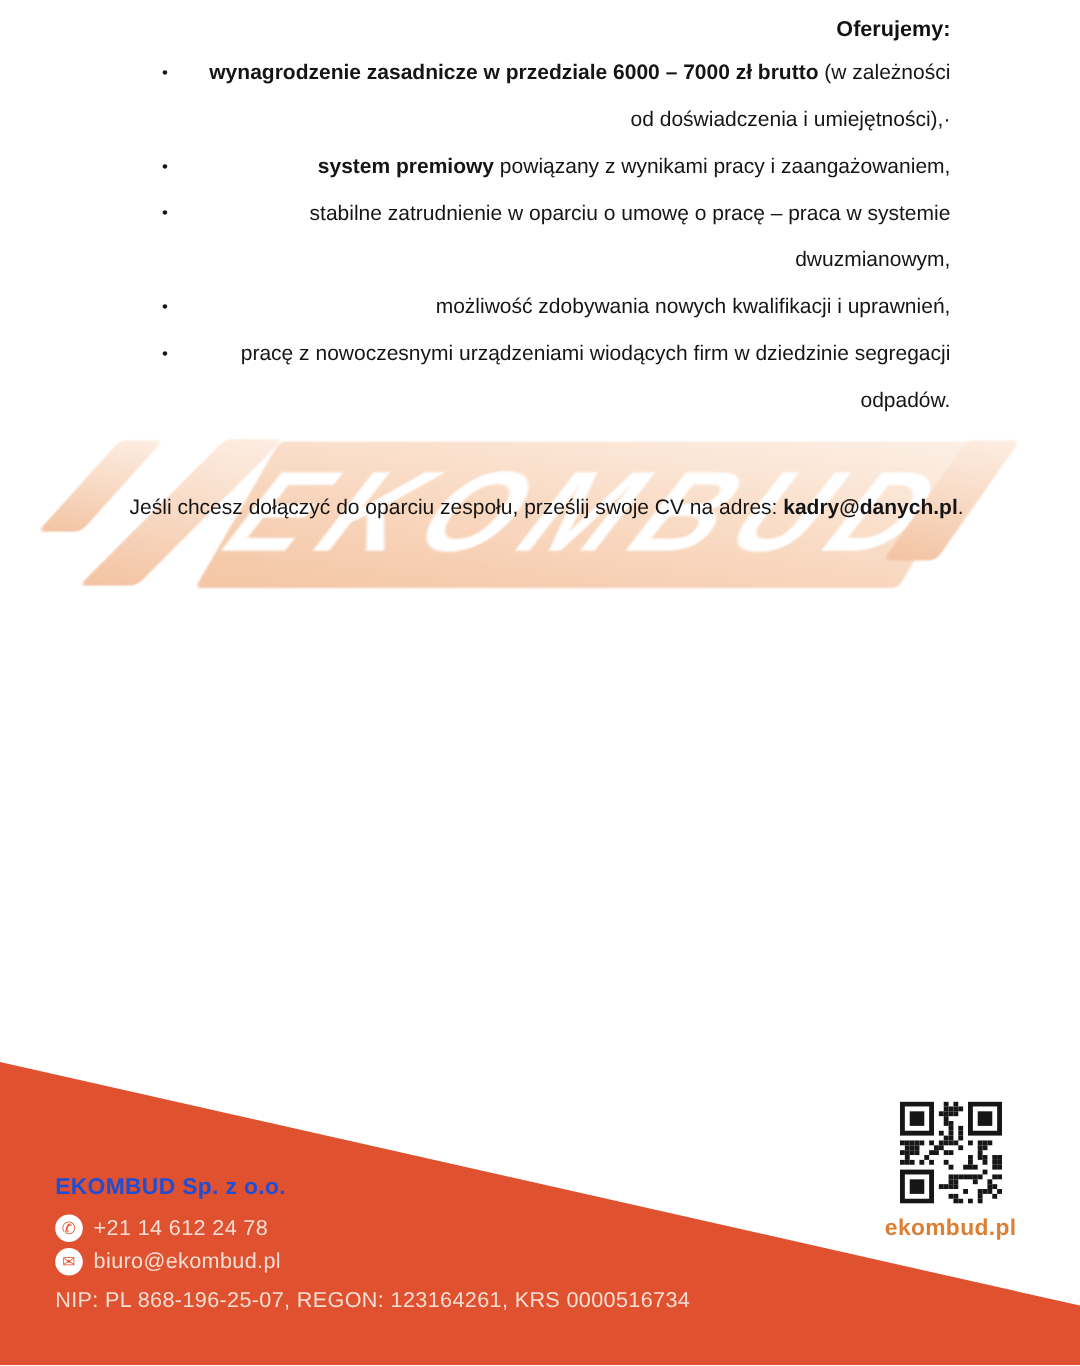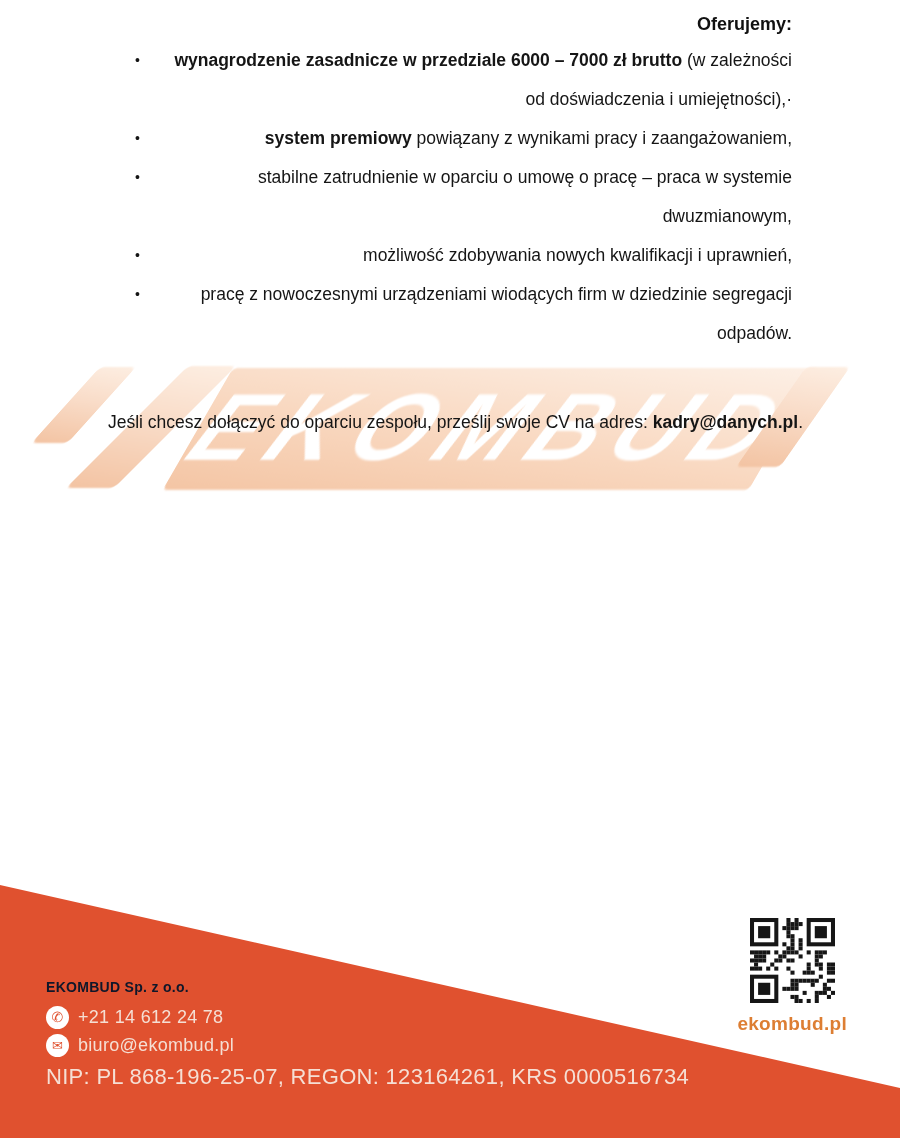--- a/index.html
+++ b/index.html
@@ -42,24 +42,24 @@
   .apply p { font-size:17.5px; color:#151515; }
   .apply .p1 { margin-top:13px; white-space:nowrap; line-height:25px; }
   .apply .p2 { margin-top:13px; line-height:39.5px; text-align:justify; }
 
   
   .footer-bg {
     position:absolute; left:0; top:880px; width:900px; height:258px; background:#e0512f;
     clip-path:polygon(0 5px, 900px 208px, 900px 258px, 0 258px); z-index:1;
   }
   .footer-info { position:absolute; left:46px; top:979px; z-index:3; color:#f5dfd4; letter-spacing:0.3px; }
-  .footer-info .company { font-size:14px; font-weight:bold; color:#0f172a; margin-bottom:8px; }
+  .footer-info .company { font-size:19px; font-weight:bold; color:#1d4ed8; margin-bottom:8px; }
   .footer-info .address { font-size:18px; line-height:27px; }
   .footer-info .row { display:flex; align-items:center; gap:9px; height:28px; font-size:18px; }
-  .footer-info .registry { font-size:22px; line-height:28px; margin-top:4px; }
+  .footer-info .registry { font-size:18px; line-height:28px; margin-top:4px; }
   .circle {
     width:23px; height:23px; border-radius:50%; background:#ffffff; flex:0 0 23px;
     display:flex; align-items:center; justify-content:center;
     color:#e0512f; font-size:14px; line-height:1;
   }
   .circle .env { font-size:13px; }
 
   .qr-block { position:absolute; left:737px; top:918px; width:110px; text-align:right; z-index:3; }
   .qr-block svg { display:block; width:85px; height:85px; margin:0 auto; background:#fff; }
   .qr-block .site { margin-top:10px; font-size:19px; font-weight:bold; color:#dd7e33; letter-spacing:0.3px; }

